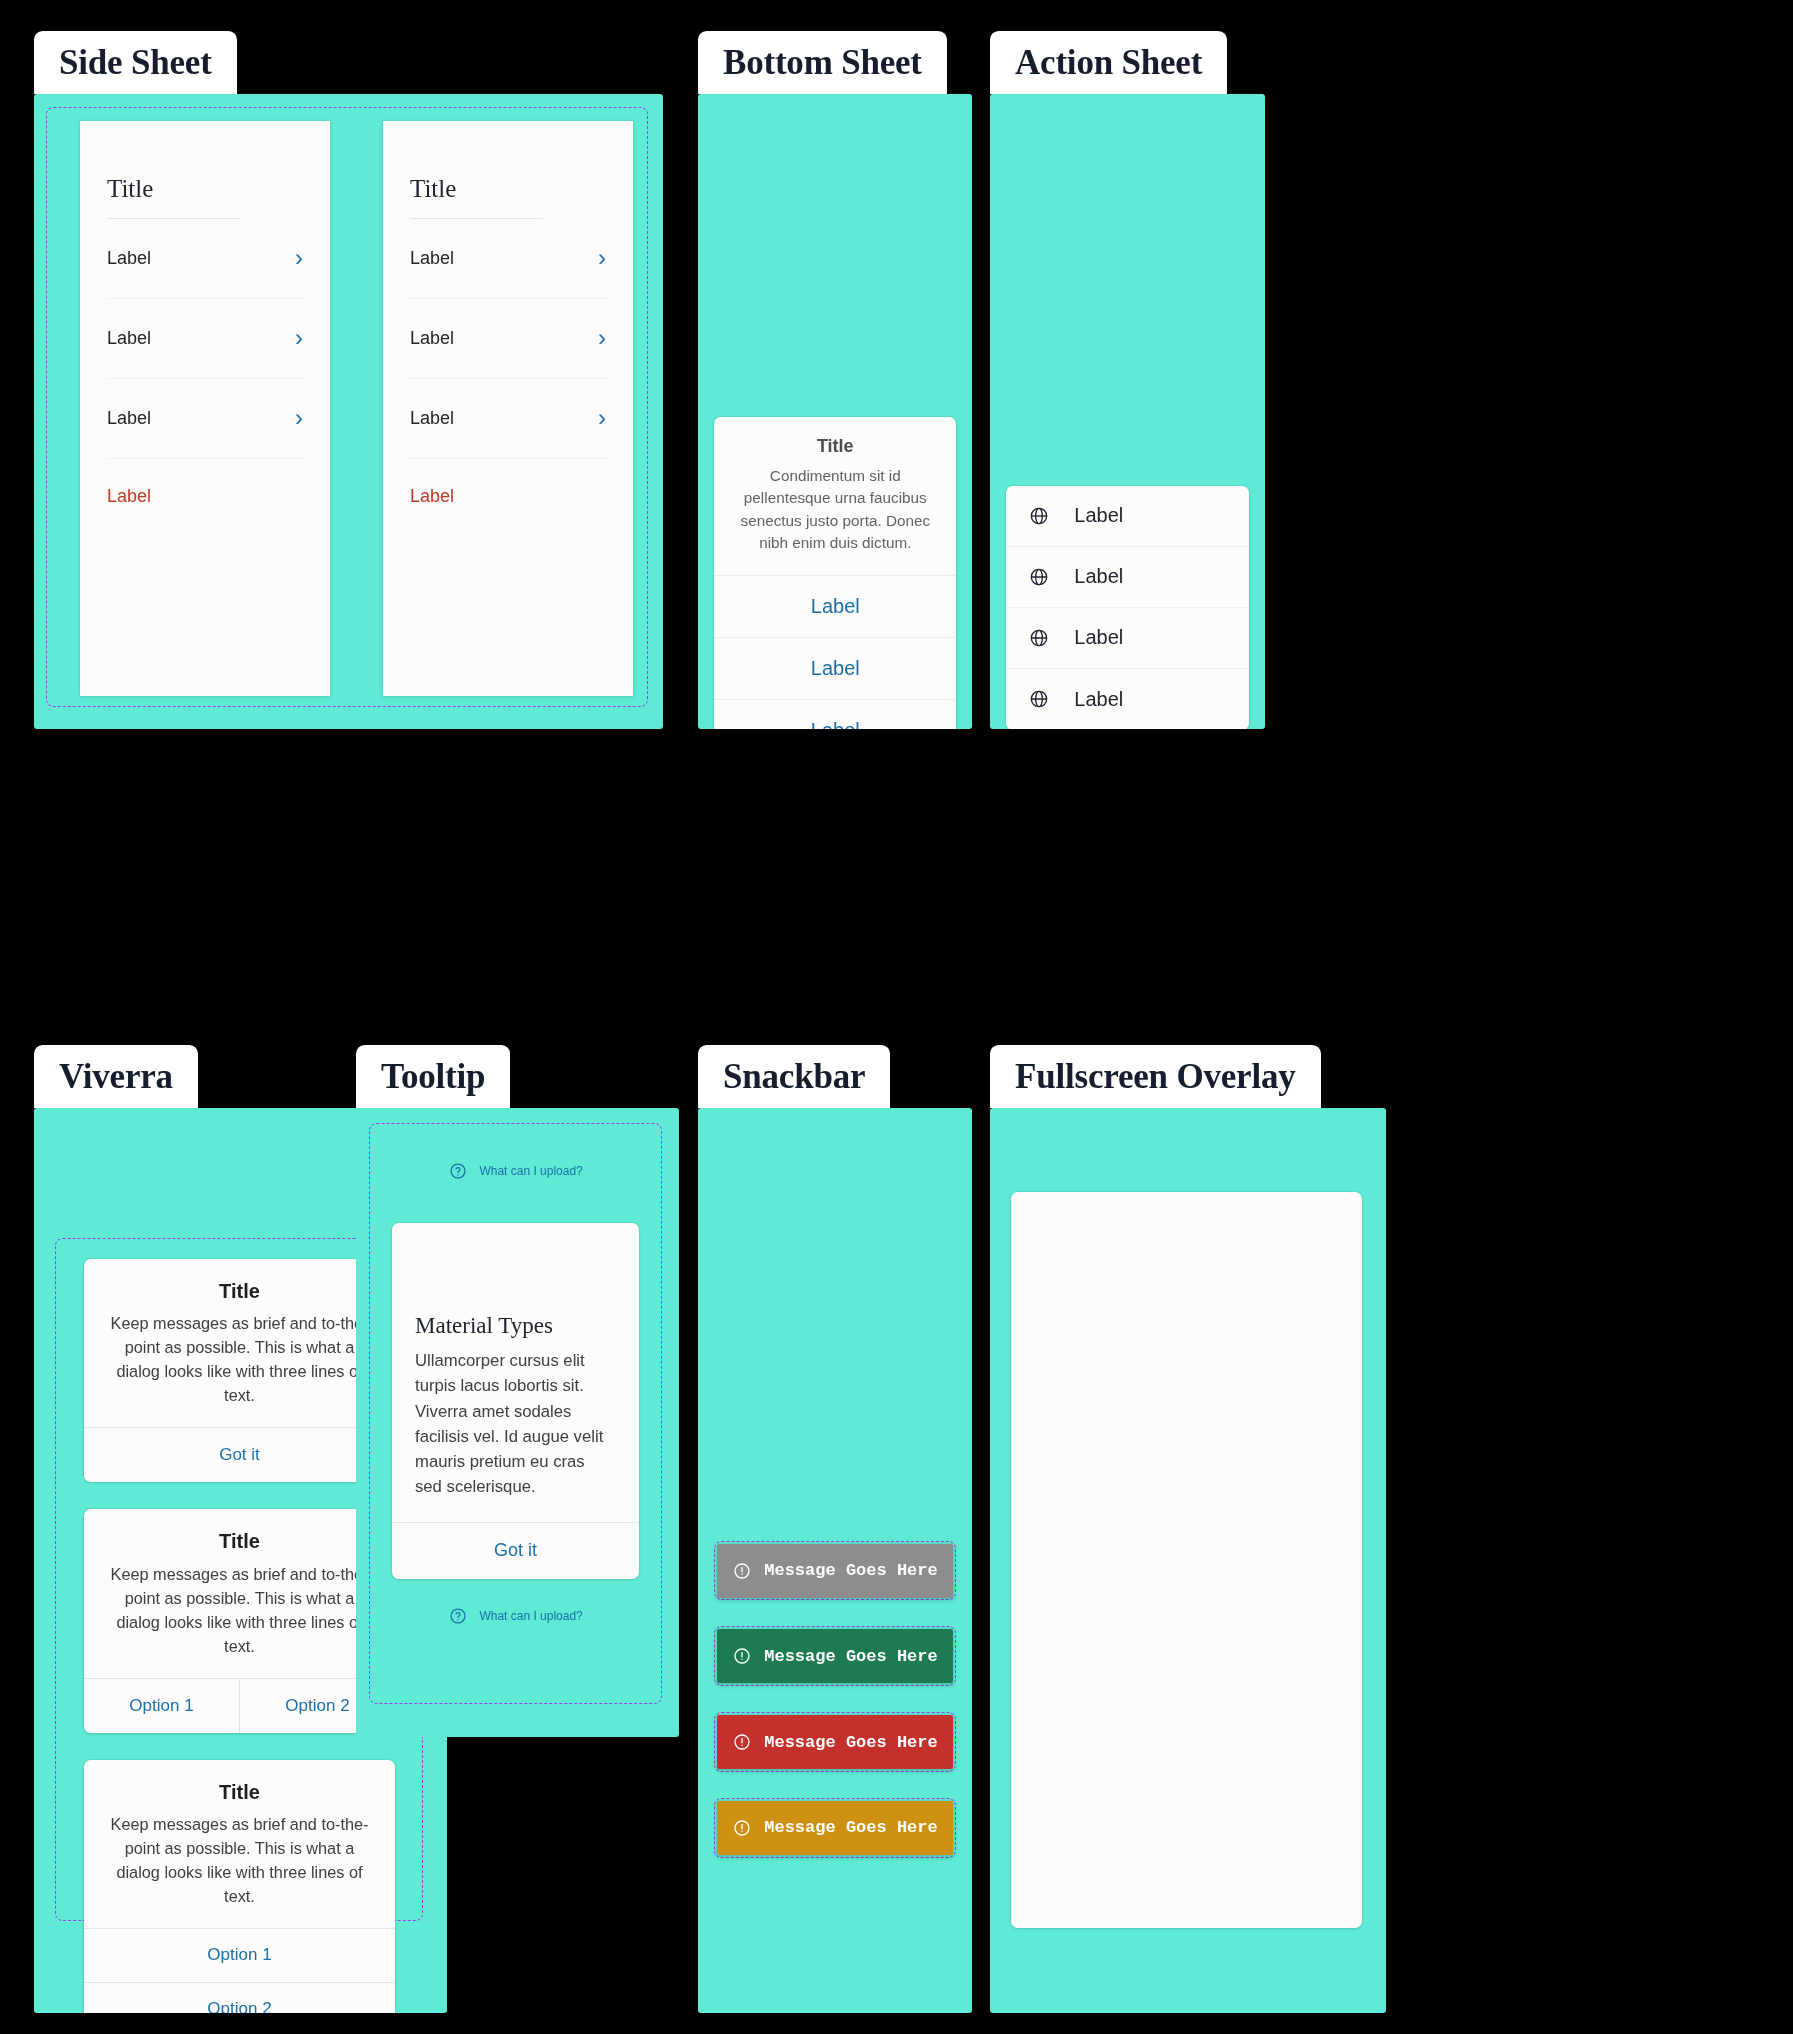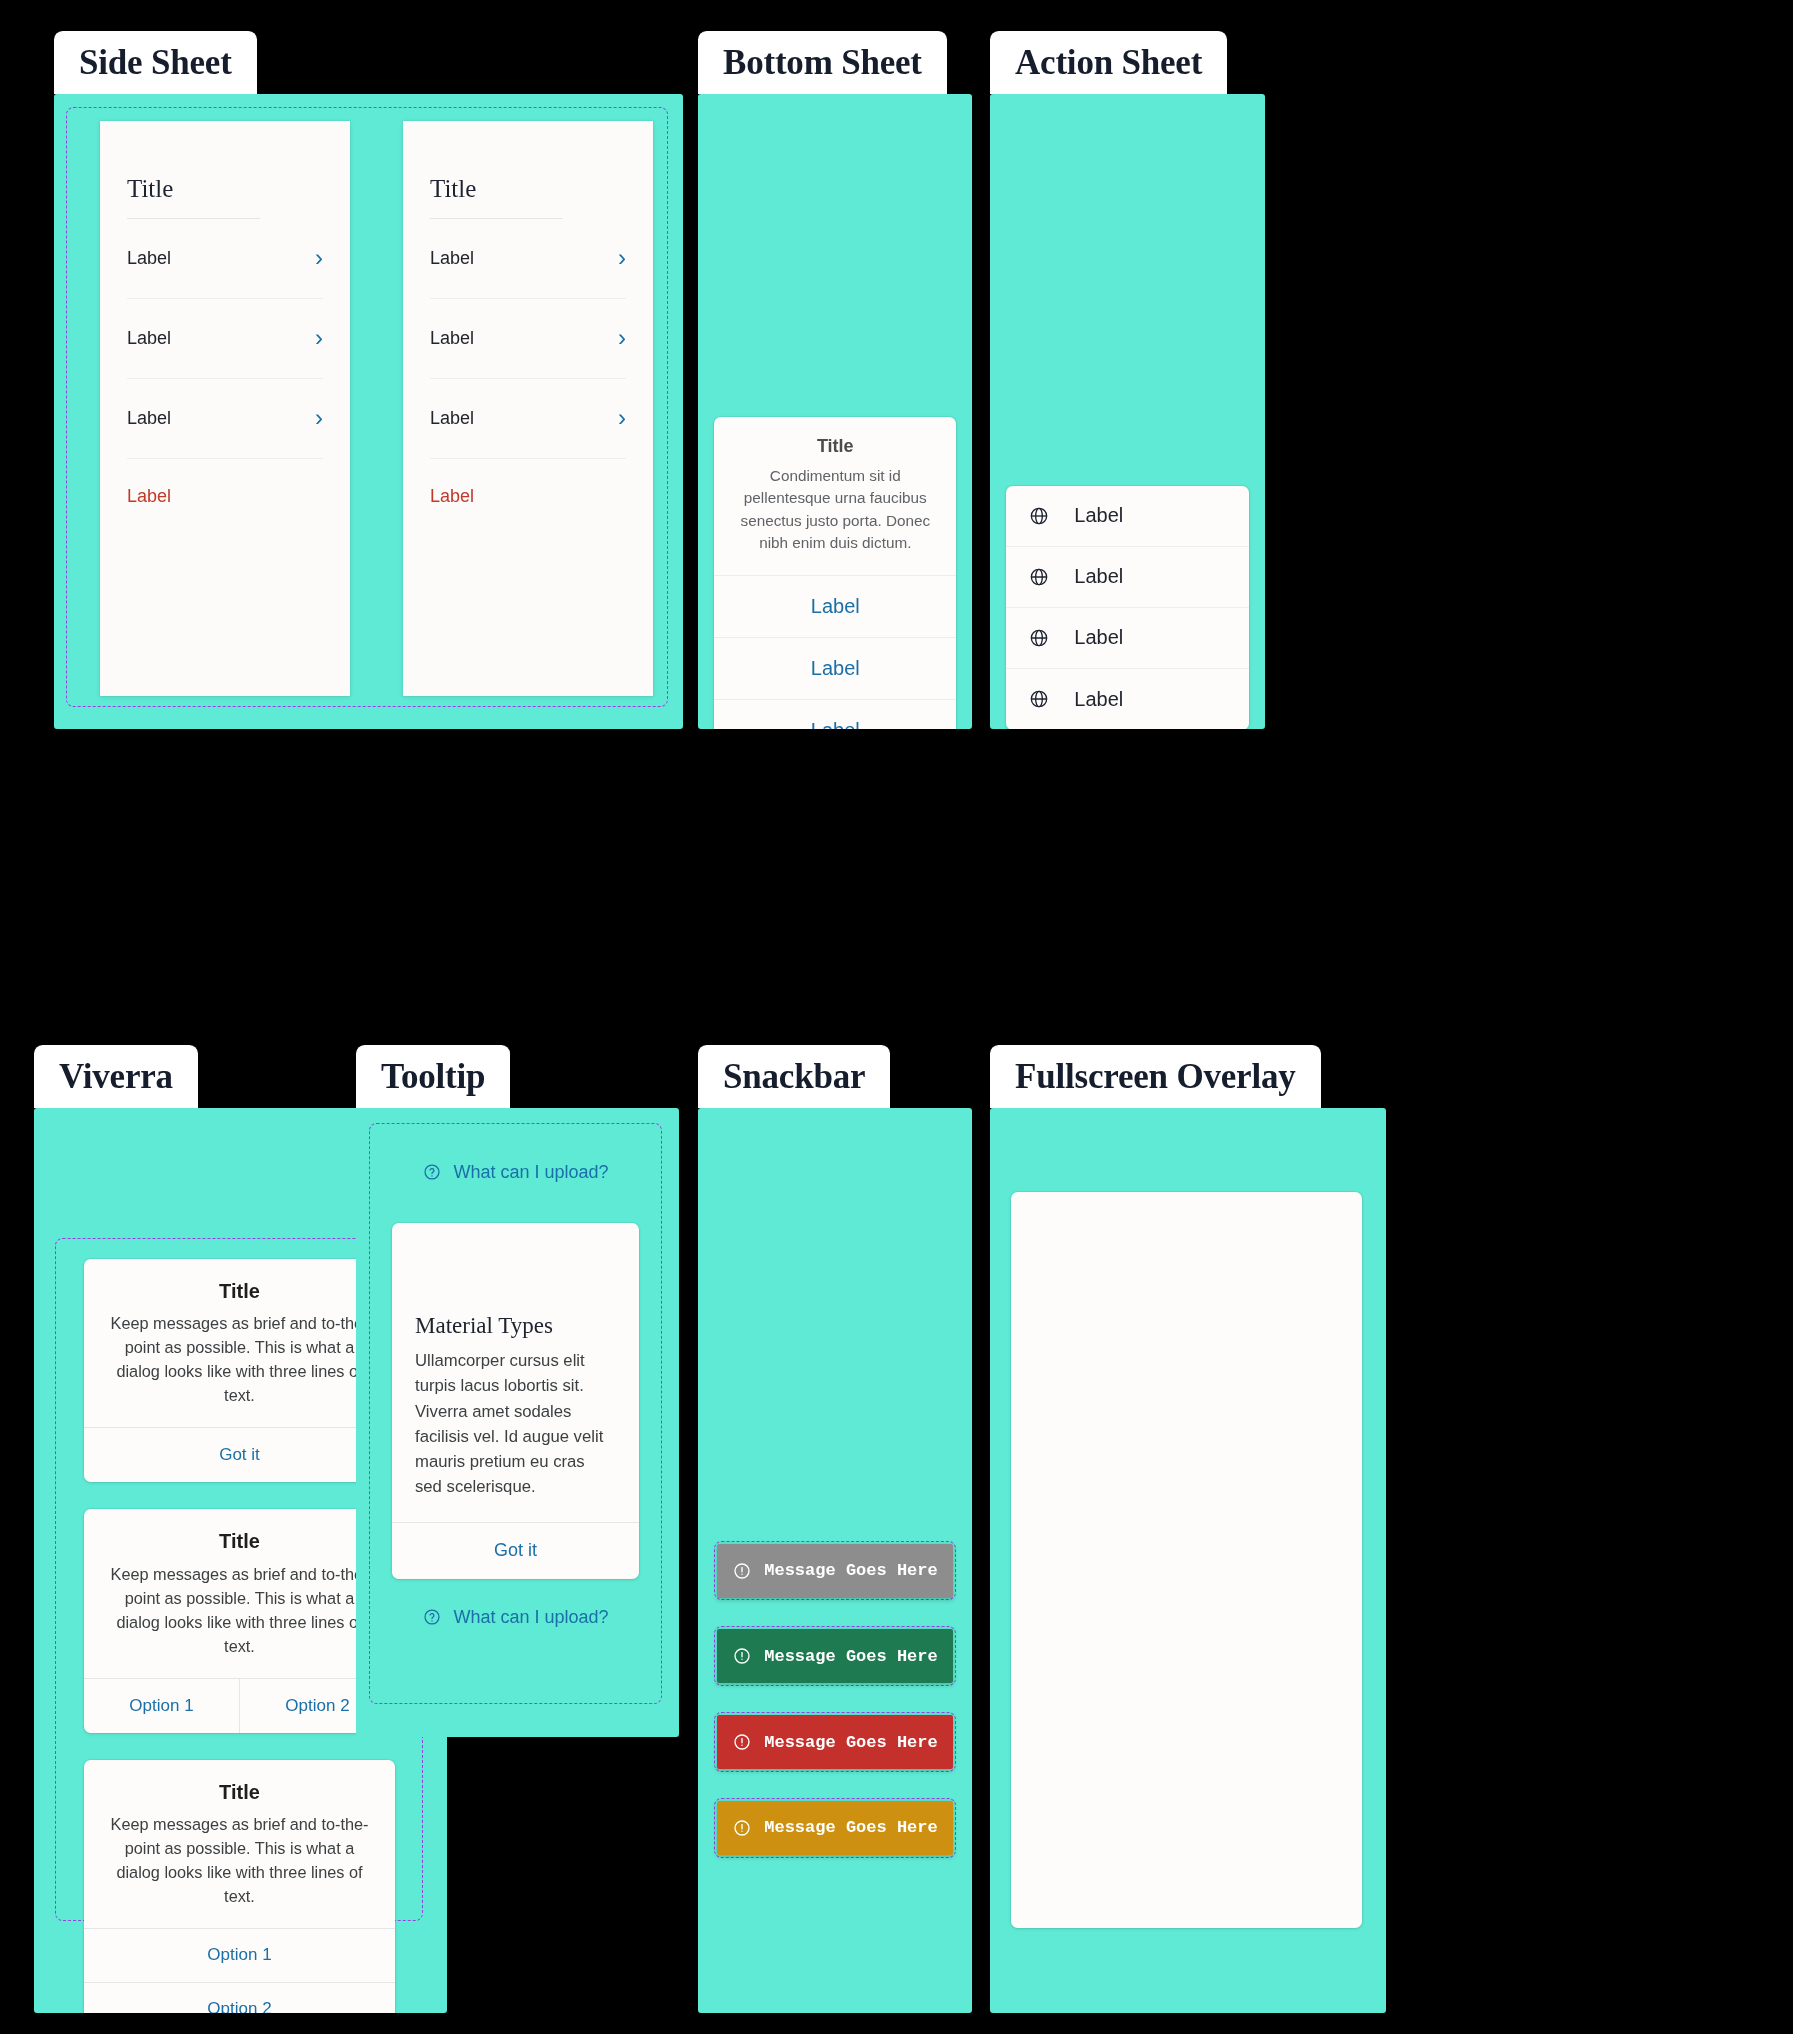--- a/index.html
+++ b/index.html
@@ -107,41 +107,41 @@
     font-size: 17px; color: #1b6fa8; border-bottom: 1px solid #e6e6e6;
   }
   .dlg-act.last { border-bottom: none; }
   .dlg-act-row { display: flex; }
   .dlg-act-row > .dlg-act { flex: 1; border-bottom: none; border-right: 1px solid #e6e6e6; }
   .dlg-act-row > .dlg-act:last-child { border-right: none; }
 
   
   .tt-link {
     display: flex; align-items: center; justify-content: center; gap: 12.4px;
-    font-size: 18px; color: #1b6fa8; text-align: center;
+    font-size: 12px; color: #1b6fa8; text-align: center;
   }
   .tt-card-body { padding: 25px 23px 23px 23px; flex: 1; display: flex; flex-direction: column; justify-content: flex-end; }
   .tt-h { font-family: "Liberation Serif", serif; font-size: 23px; color: #1c222e; margin-bottom: 9.6px; }
   .tt-p { font-size: 16.7px; line-height: 1.5; color: #3c4043; }
   .tt-got { height: 57px; display:flex; align-items:center; justify-content:center; font-size: 18px; color:#1b6fa8; border-top: 1px solid #e6e6e6; }
 
   
   .snack {
     height: 54px; display: flex; align-items: center; justify-content: center; gap: 13.4px;
     color: #ffffff; font-size: 17px; font-weight: 700; border-radius: 1.9px;
     box-shadow: 0 1.9px 4.8px rgba(0,0,0,0.22);
   }
   .snack-slot { padding: 1.9px; }
 
   svg { display: block; }
 </style>
 </head>
 <body>
 
-<div style="position:absolute; left:34px; top:31px;margin-left:20px;">
+<div style="position:absolute; left:34px; top:31px;">
   <div class="tab">Side Sheet</div>
   <div class="panel" style="width:629px; height:635px;">
     <div class="dashed" style="position:absolute; left:11.5px; top:13.4px; width:602px; height:600px;"></div>
 
     <div style="position:absolute; left:46px; top:27px; display:flex; gap:53px;">
 
       <div class="ss-col" style="width:250px; height:575px;">
         <div class="ss-title">Title</div>
         <div class="ss-title-rule"></div>
         <div class="ss-row">

